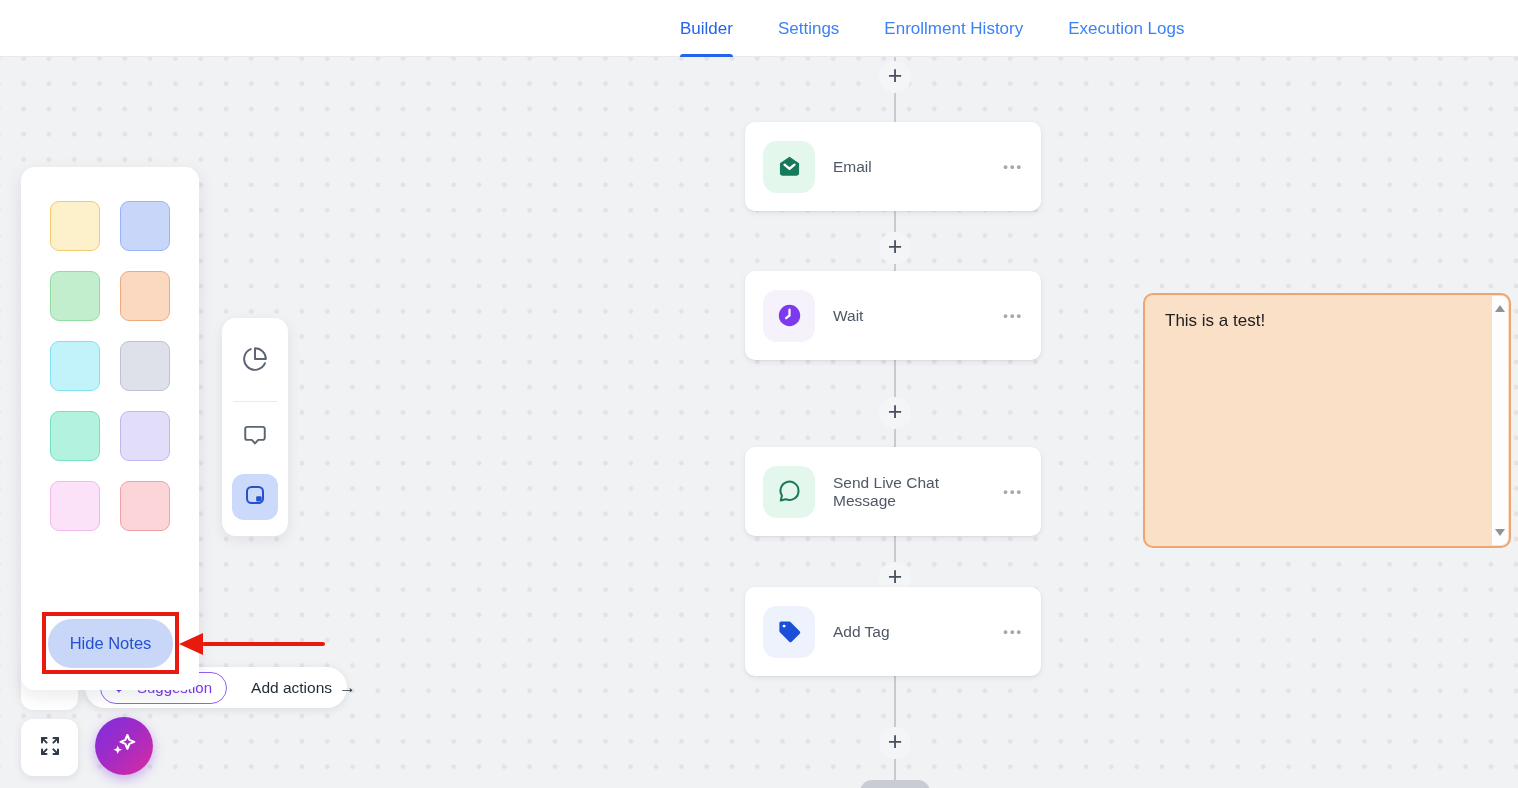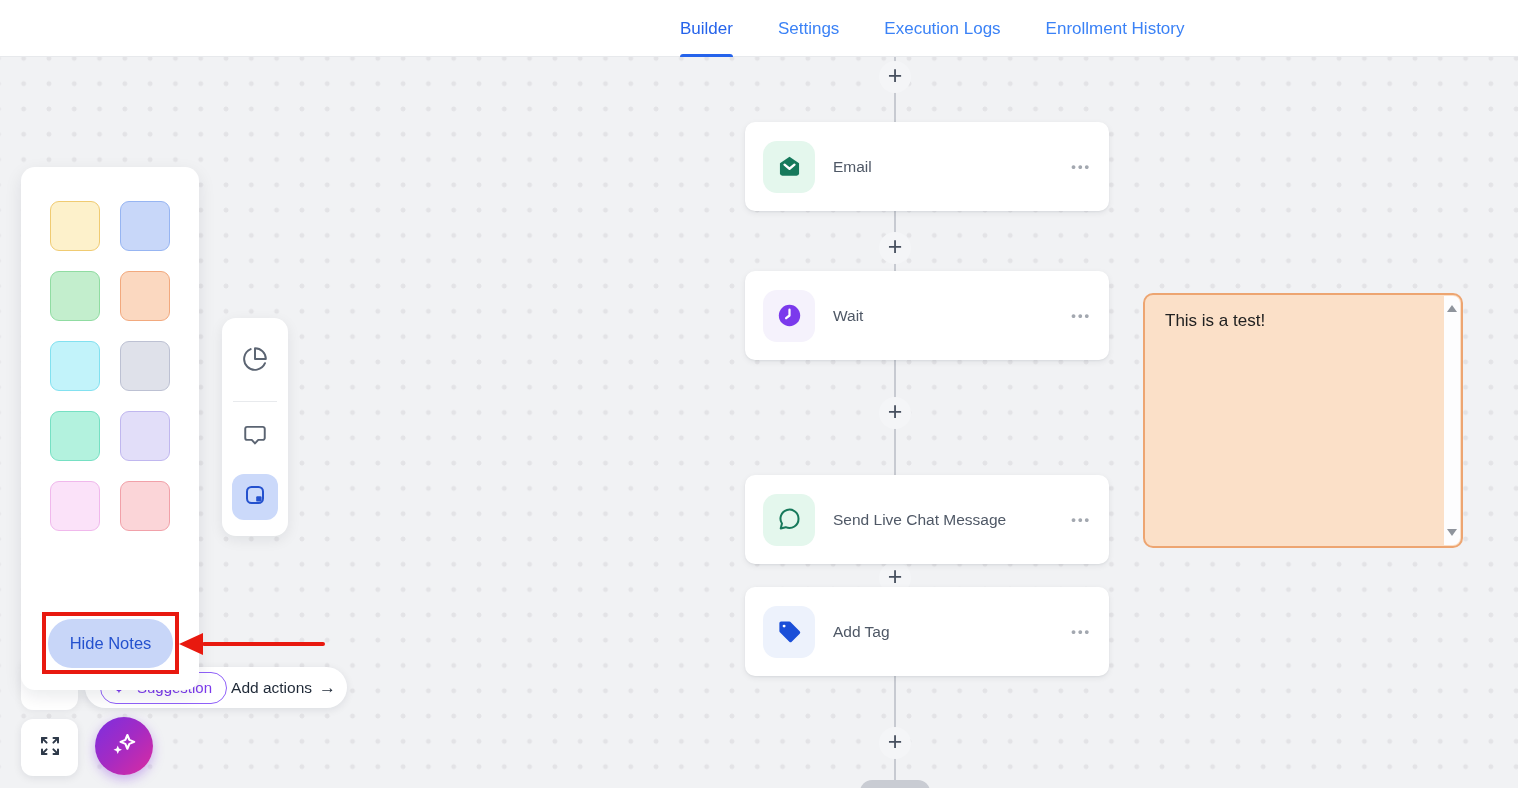--- a/index.html
+++ b/index.html
@@ -24,31 +24,31 @@
     background-size:25.3px 25.3px; background-position:11px 14px; overflow:hidden; }
 
   .flow-line { position:absolute; left:894px; top:0; bottom:0; width:2px; background:#C7CAD1; }
   .end-stub { position:absolute; left:860px; top:723px; width:70px; height:12px;
     background:#C9CCD3; border-radius:14px 14px 0 0; }
 
   .plus { position:absolute; left:879px; width:32px; height:32px; border-radius:50%;
     background:#F4F5F7; color:#47505F; font-size:25px; line-height:29px; text-align:center;
     font-weight:400; cursor:pointer; user-select:none; }
 
-  .node { position:absolute; left:745px; width:364px; height:89px; background:#fff;
+  .node { position:absolute; left:745px; width:296px; height:89px; background:#fff;
     border-radius:10px; box-shadow:0 1px 2px rgba(16,24,40,.05),0 2px 6px rgba(16,24,40,.07);
     display:flex; align-items:center; padding:0 18px; }
   .node-icon { width:52px; height:52px; border-radius:14px; display:flex;
     align-items:center; justify-content:center; flex:0 0 auto; }
   .node-label { margin-left:18px; font-size:15.5px; color:#4F5866; }
   .node-menu { margin-left:auto; color:#A3A8B0; font-size:13px; letter-spacing:2px;
     font-weight:700; cursor:pointer; }
 
   
-  .note { position:absolute; left:1143px; top:236px; width:320px; height:255px;
+  .note { position:absolute; left:1143px; top:236px; width:368px; height:255px;
     background:#FBE0C8; border:2px solid #EDA571; border-radius:10px; }
   .note-text { position:absolute; left:20px; top:16px; font-size:17px; color:#212121; }
   .note-scroll { position:absolute; top:1px; bottom:1px; right:1px; width:16px;
     background:#FDFDFE; border-radius:0 7px 7px 0; cursor:pointer; }
   .scroll-up { position:absolute; top:9px; left:3px; width:0; height:0;
     border-left:5px solid transparent; border-right:5px solid transparent;
     border-bottom:7px solid #8F949C; }
   .scroll-down { position:absolute; bottom:9px; left:3px; width:0; height:0;
     border-left:5px solid transparent; border-right:5px solid transparent;
     border-top:7px solid #8F949C; }
@@ -75,21 +75,21 @@
     background:#CBD9FA; border-radius:12px; display:flex; align-items:center;
     justify-content:center; cursor:pointer; }
 
   
   .bottom-bar { position:absolute; left:85px; top:610px; width:262px; height:41px;
     background:#fff; border-radius:21px; box-shadow:0 2px 8px rgba(16,24,40,.09);
     display:flex; align-items:center; padding:0 14px 0 15px; z-index:5; }
   .suggest-pill { height:32px; border:1.5px solid #9061F9; border-radius:16px; background:#fff;
     display:flex; align-items:center; gap:7px; padding:0 14px; color:#7C3AED;
     font-size:15px; font-weight:500; cursor:pointer; white-space:nowrap; }
-  .add-actions { margin-left:4px; color:#1F2937; font-size:15.5px; font-weight:500;
+  .add-actions { margin-left:24px; color:#1F2937; font-size:15.5px; font-weight:500;
     display:flex; align-items:center; gap:7px; cursor:pointer; white-space:nowrap; }
   .add-actions .arr { font-size:17px; }
 
   
   .hidden-card { position:absolute; left:21px; top:600px; width:57px; height:53px; background:#fff;
     border-radius:12px; box-shadow:0 2px 8px rgba(16,24,40,.06); z-index:4; }
   .expand-btn { position:absolute; left:21px; top:662px; width:57px; height:57px; background:#fff;
     border-radius:12px; box-shadow:0 2px 8px rgba(16,24,40,.09); display:flex;
     align-items:center; justify-content:center; cursor:pointer; }
   .ai-btn { position:absolute; left:95px; top:660px; width:58px; height:58px; border-radius:50%;
@@ -108,22 +108,22 @@
 </style>
 </head>
 <body>
 
 <div class="screen">
 
   <div class="header">
     <div class="tabs">
       <div class="tab active">Builder</div>
       <div class="tab">Settings</div>
+      <div class="tab">Enrollment History</div>
       <div class="tab">Execution Logs</div>
-      <div class="tab">Enrollment History</div>
     </div>
   </div>
 
   <div class="canvas">
 
     <div class="flow-line"></div>
     <div class="end-stub"></div>
 
     <div class="plus" style="top:4px">+</div>
     <div class="plus" style="top:175px">+</div>
@@ -146,21 +146,21 @@
       <div class="node-icon" style="background: rgb(245, 242, 252);">
         <svg width="27" height="27" viewBox="0 0 24 24">
           <circle cx="12" cy="12" r="9.5" fill="#7B3AEC"></circle>
           <path d="M12 6.8v5.2l-3 2.4" stroke="#fff" stroke-width="2" fill="none" stroke-linecap="round" stroke-linejoin="round"></path>
         </svg>
       </div>
       <span class="node-label">Wait</span>
       <span class="node-menu">•••</span>
     </div>
 
-    <div class="node" style="top:418px">
+    <div class="node" style="top:390px">
       <div class="node-icon" style="background: rgb(228, 247, 237);">
         <svg width="27" height="27" viewBox="0 0 24 24">
           <path d="M20 11.3a8 8 0 1 0-14.7 4.3L4.2 20l4.4-1.2A8 8 0 0 0 20 11.3z" fill="none" stroke="#17795B" stroke-width="1.8" stroke-linejoin="round"></path>
         </svg>
       </div>
       <span class="node-label">Send Live Chat Message</span>
       <span class="node-menu">•••</span>
     </div>
 
     <div class="node" style="top:530px">

